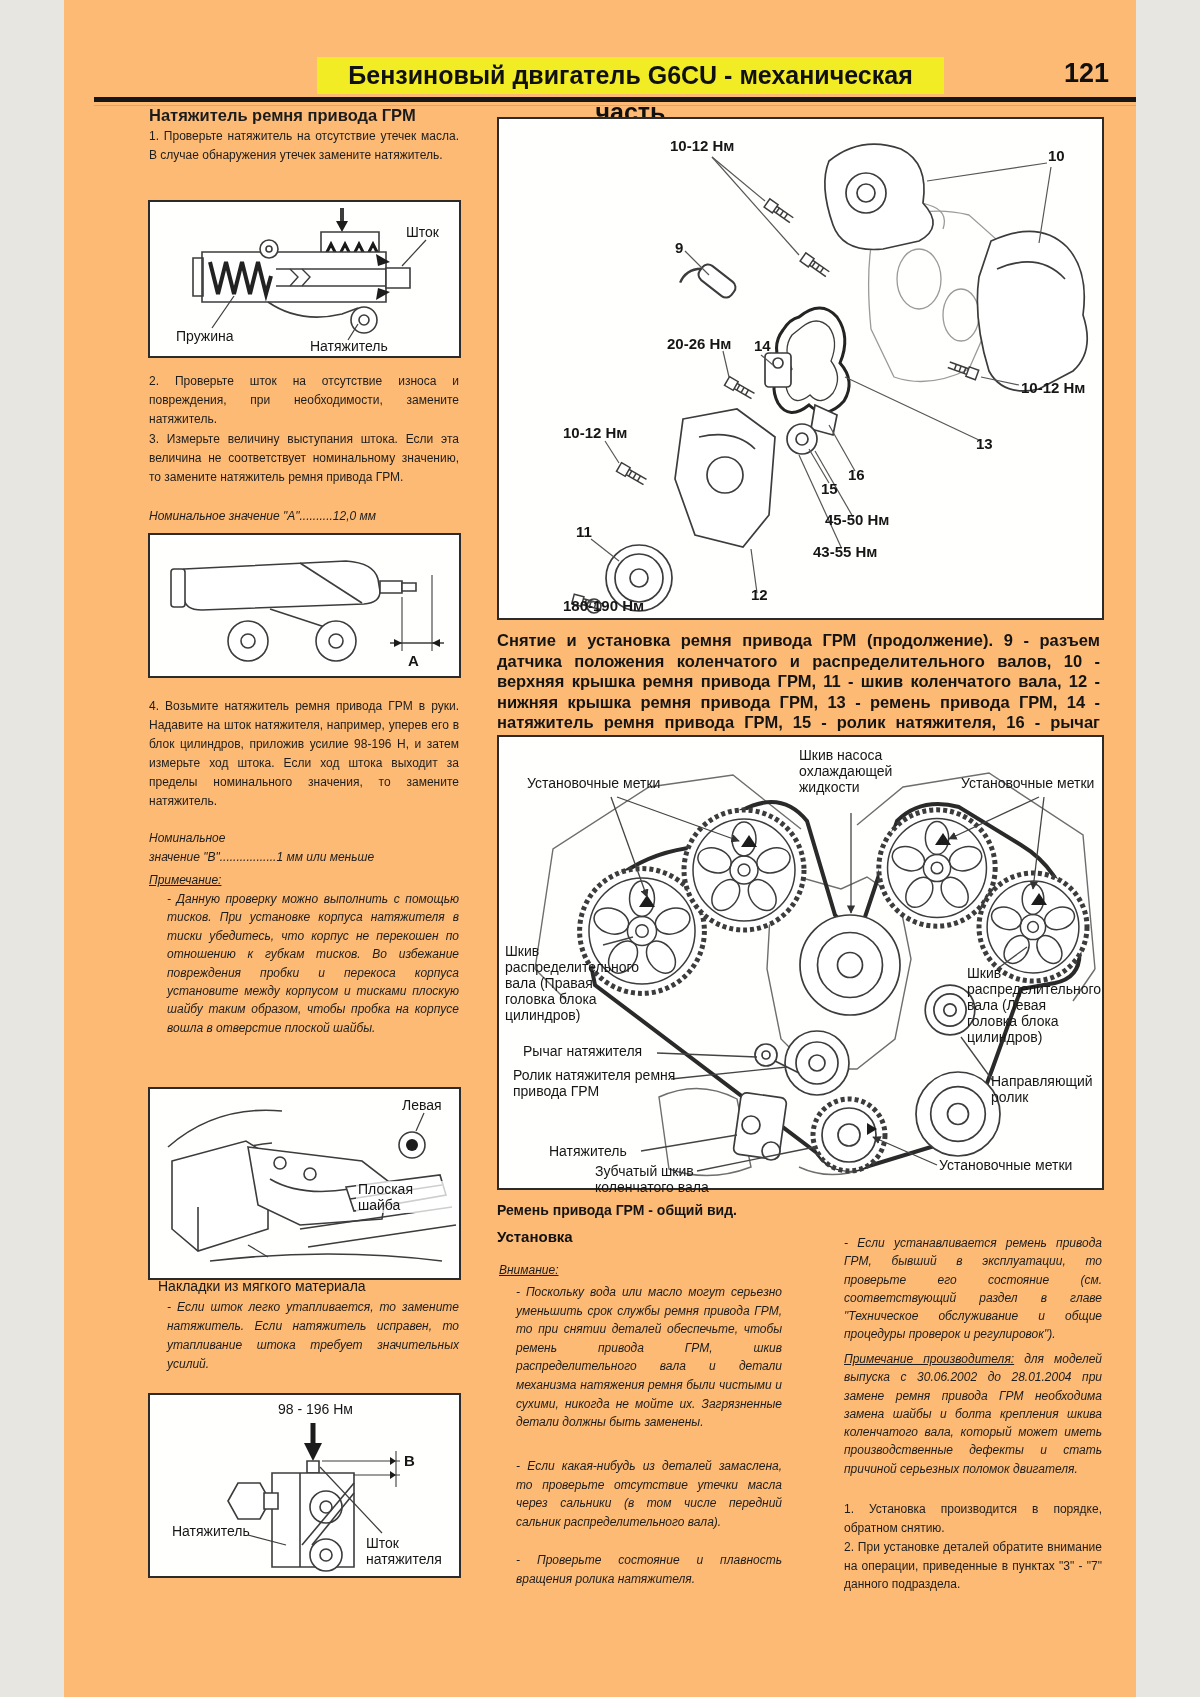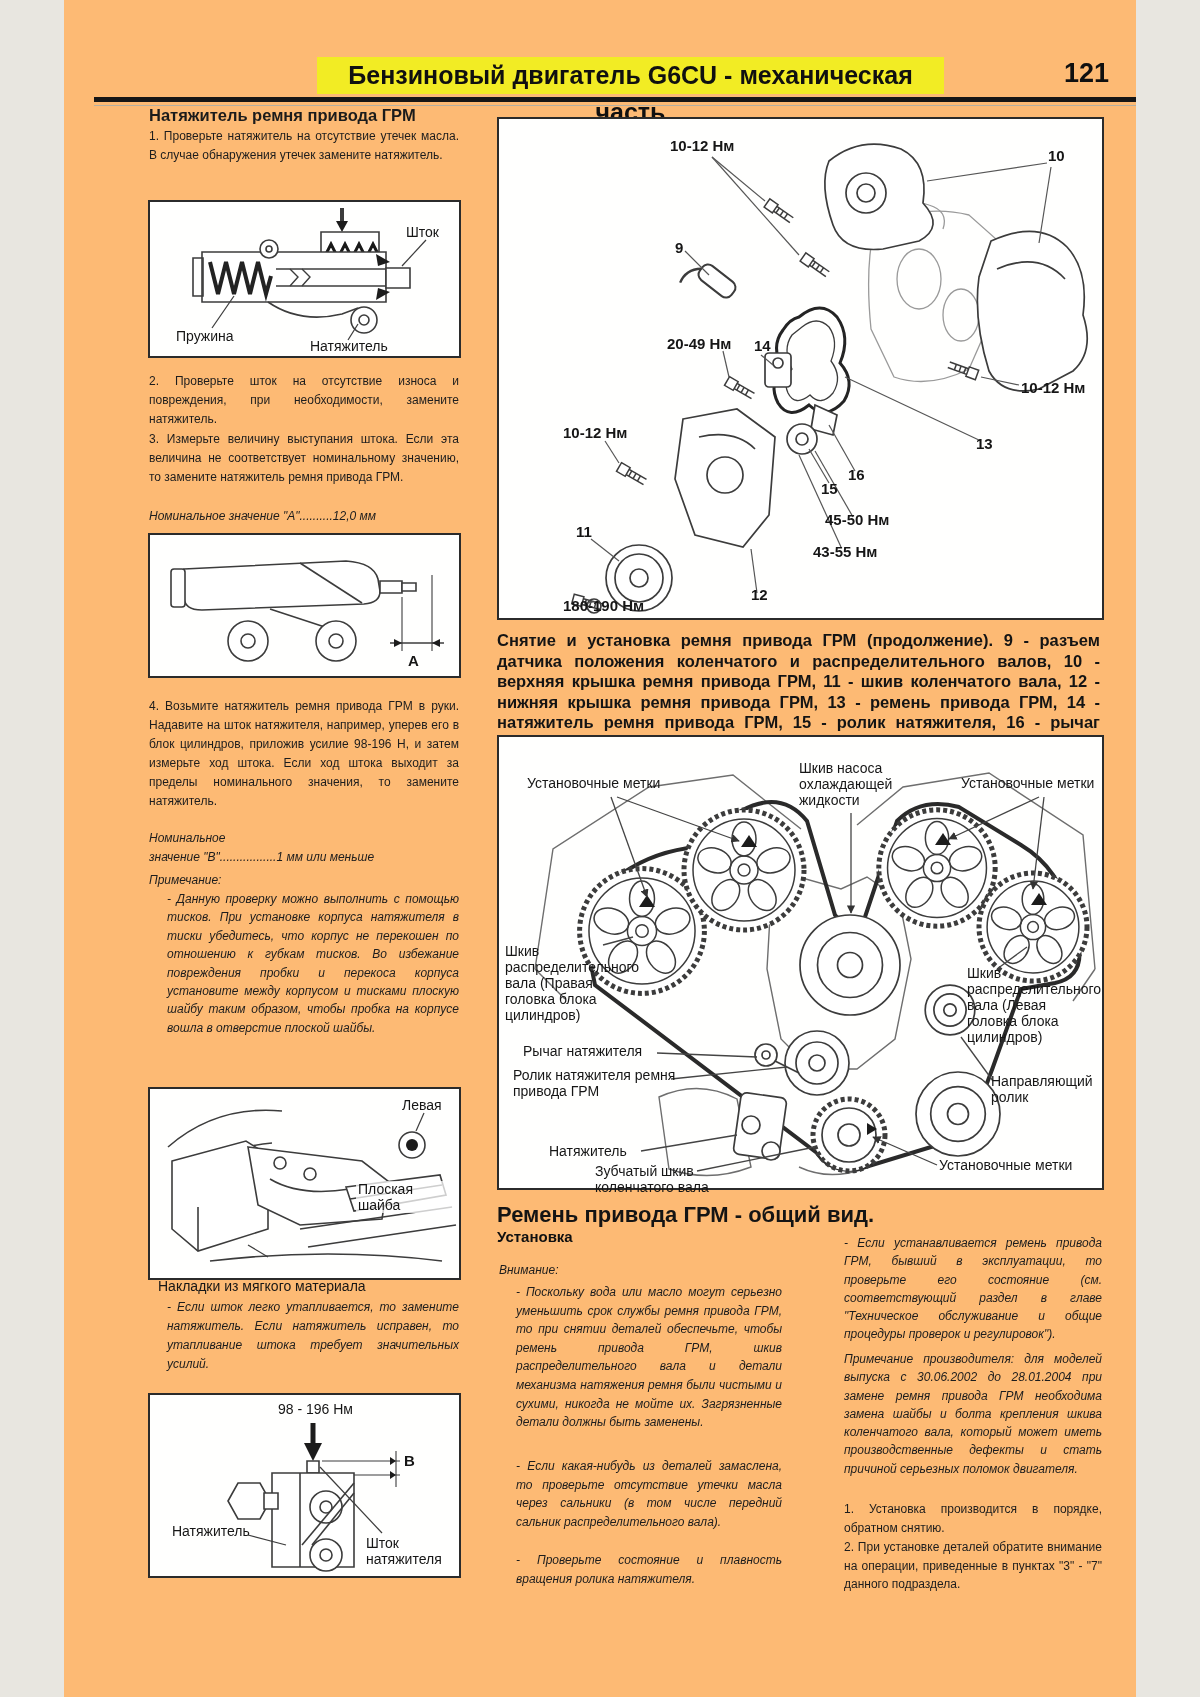--- a/index.html
+++ b/index.html
@@ -2,21 +2,21 @@
 <html><head>
 <meta charset="utf-8">
 <style>
   html,body{margin:0;padding:0;background:#e8e6e0;}
   .page{position:relative;width:1072px;height:1697px;background:#fdba74;margin:0 auto;
         font-family:"Liberation Sans", sans-serif;color:#1b1b1b;overflow:hidden;}
   .abs{position:absolute;}
   .txt{font-size:12px;line-height:19px;text-align:justify;color:#1d1d1d;}
   .it{font-style:italic;}
   .b{font-weight:700;}
-  .ul{}
+  .ul{text-decoration:underline;}
   .frame{position:absolute;border:2px solid #2b2b2b;background:#fffffe;}
   .lbl{position:absolute;font-size:14px;line-height:16px;color:#161616;}
   .numlbl{font-weight:700;font-size:15px;}
   svg{position:absolute;left:0;top:0;}
   svg *{vector-effect:non-scaling-stroke;}
   .yellow-band{background:#f2ec24;}
 </style>
 </head>
 <body>
 
@@ -231,21 +231,21 @@
         <line x1="342" y1="428" x2="300" y2="336"></line>
         <line x1="92" y1="420" x2="120" y2="442"></line>
         <line x1="258" y1="474" x2="252" y2="430"></line>
         <line x1="100" y1="482" x2="88" y2="484"></line>
       </g>
     </svg>
     <div class="lbl numlbl" style="left:171px;top:19px;">10-12 Нм</div>
     <div class="lbl numlbl" style="left:549px;top:29px;">10</div>
     <div class="lbl numlbl" style="left:176px;top:121px;">9</div>
     <div class="lbl numlbl" style="left:255px;top:219px;">14</div>
-    <div class="lbl numlbl" style="left:168px;top:217px;">20-49 Нм</div>
+    <div class="lbl numlbl" style="left:168px;top:217px;">20-26 Нм</div>
     <div class="lbl numlbl" style="left:64px;top:306px;">10-12 Нм</div>
     <div class="lbl numlbl" style="left:522px;top:261px;">10-12 Нм</div>
     <div class="lbl numlbl" style="left:477px;top:317px;">13</div>
     <div class="lbl numlbl" style="left:349px;top:348px;">16</div>
     <div class="lbl numlbl" style="left:322px;top:362px;">15</div>
     <div class="lbl numlbl" style="left:326px;top:393px;">45-50 Нм</div>
     <div class="lbl numlbl" style="left:314px;top:425px;">43-55 Нм</div>
     <div class="lbl numlbl" style="left:77px;top:405px;">11</div>
     <div class="lbl numlbl" style="left:252px;top:468px;">12</div>
     <div class="lbl numlbl" style="left:64px;top:479px;">180-190 Нм</div>
@@ -329,33 +329,33 @@
         <line x1="158" y1="316" x2="258" y2="320"></line>
         <line x1="172" y1="342" x2="288" y2="330"></line>
         <line x1="142" y1="414" x2="238" y2="398"></line>
         <line x1="498" y1="232" x2="528" y2="210"></line>
         <line x1="494" y1="344" x2="462" y2="300"></line>
         <line x1="198" y1="434" x2="316" y2="410"></line>
         <line x1="438" y1="428" x2="374" y2="400" marker-end="url(#ah)"></line>
       </g>
     </svg>
     <div class="lbl" style="left:28px;top:38px;">Установочные метки</div>
-    <div class="lbl" style="left:300px;top:10px;width:118px;margin-top:13px;">Шкив насоса охлаждающей жидкости</div>
+    <div class="lbl" style="left:300px;top:10px;width:118px;">Шкив насоса охлаждающей жидкости</div>
     <div class="lbl" style="left:462px;top:38px;width:140px;">Установочные метки</div>
     <div class="lbl" style="left:6px;top:206px;width:140px;">Шкив распределительного вала (Правая головка блока цилиндров)</div>
     <div class="lbl" style="left:24px;top:306px;">Рычаг натяжителя</div>
     <div class="lbl" style="left:14px;top:330px;width:170px;">Ролик натяжителя ремня привода ГРМ</div>
     <div class="lbl" style="left:50px;top:406px;">Натяжитель</div>
     <div class="lbl" style="left:468px;top:228px;width:132px;">Шкив распределительного вала (Левая головка блока цилиндров)</div>
     <div class="lbl" style="left:492px;top:336px;width:110px;">Направляющий ролик</div>
     <div class="lbl" style="left:96px;top:426px;width:170px;">Зубчатый шкив коленчатого вала</div>
     <div class="lbl" style="left:440px;top:420px;">Установочные метки</div>
   </div>
 
-  <div class="abs b" style="left:433px;top:1202px;width:603px;font-size:22px;color:#141414;">Ремень привода ГРМ - общий вид.</div>
+  <div class="abs b" style="left:433px;top:1202px;width:603px;font-size:14px;color:#141414;">Ремень привода ГРМ - общий вид.</div>
 
   <div class="abs b" style="left:433px;top:1228px;font-size:15px;color:#101010;">Установка</div>
   <div class="abs txt it ul" style="left:435px;top:1261px;">Внимание:</div>
   <div class="abs txt it" style="left:452px;top:1283px;width:266px;line-height:18.6px;">- Поскольку вода или масло могут серьезно уменьшить срок службы ремня привода ГРМ, то при снятии деталей обеспечьте, чтобы ремень привода ГРМ, шкив распределительного вала и детали механизма натяжения ремня были чистыми и сухими, никогда не мойте их. Загрязненные детали должны быть заменены.</div>
   <div class="abs txt it" style="left:452px;top:1457px;width:266px;line-height:18.6px;">- Если какая-нибудь из деталей замаслена, то проверьте отсутствие утечки масла через сальники (в том числе передний сальник распределительного вала).</div>
   <div class="abs txt it" style="left:452px;top:1551px;width:266px;line-height:18.6px;">- Проверьте состояние и плавность вращения ролика натяжителя.</div>
 
   <div class="abs txt it" style="left:780px;top:1234px;width:258px;line-height:18.3px;">- Если устанавливается ремень привода ГРМ, бывший в эксплуатации, то проверьте его состояние (см. соответствующий раздел в главе "Техническое обслуживание и общие процедуры проверок и регулировок").</div>
   <div class="abs txt it" style="left:780px;top:1350px;width:258px;line-height:18.3px;"><span class="ul">Примечание производителя:</span><span> для моделей выпуска с 30.06.2002 до 28.01.2004 при замене ремня привода ГРМ необходима замена шайбы и болта крепления шкива коленчатого вала, который может иметь производственные дефекты и стать причиной серьезных поломок двигателя.</span></div>
   <div class="abs txt" style="left:780px;top:1500px;width:258px;line-height:18.5px;">1. Установка производится в порядке, обратном снятию.</div>

